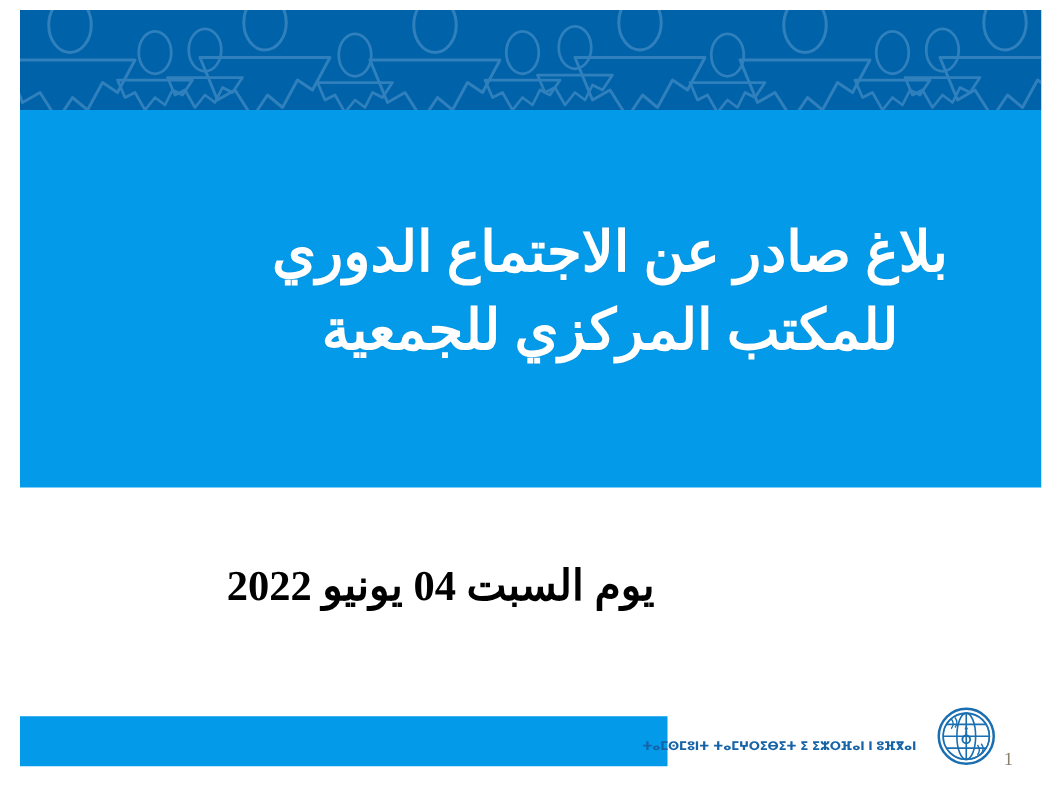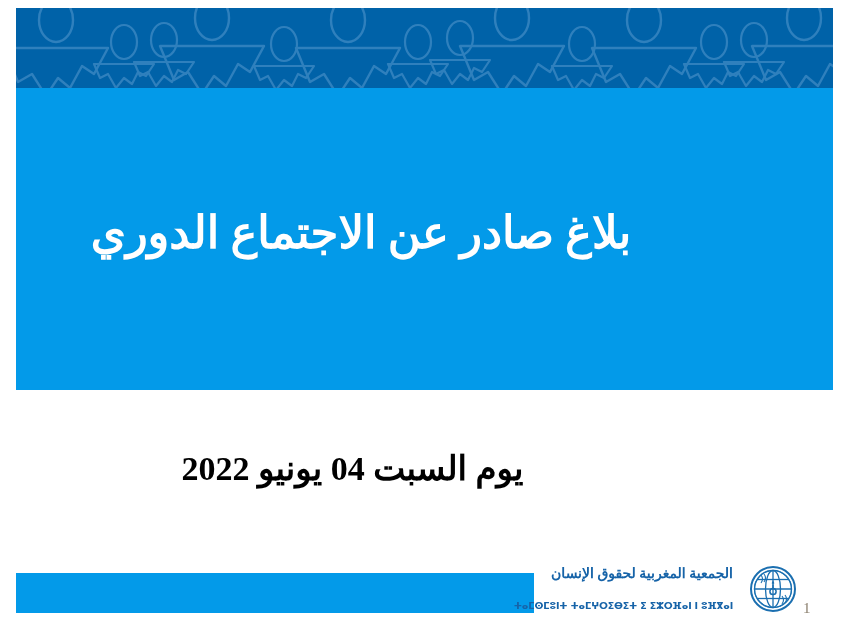--- a/index.html
+++ b/index.html
@@ -44,21 +44,21 @@
   #title-block {
     position: absolute;
     left: 16px;
     top: 88px;
     width: 817px;
     height: 302px;
     background: #039ae9;
     box-sizing: border-box;
     display: flex;
     align-items: center;
-    justify-content: flex-start;
+    justify-content: flex-end;
   }
   #title-text {
     direction: rtl;
     text-align: center;
     color: #ffffff;
     font-family: "Liberation Serif", "DejaVu Serif", serif;
     font-weight: bold;
     font-size: 45px;
     line-height: 1.38;
     width: 690px;
@@ -193,31 +193,31 @@
         <use href="#fig" x="698" y="24"></use>
         <use href="#fig" x="738" y="22"></use>
         <use href="#figbig" x="788" y="12"></use>
       </g>
     </svg>
   </div>
 
   <div id="title-block">
     <div id="title-text">
       <span class="tline">بلاغ صادر عن الاجتماع الدوري</span>
+      <span class="tline">للمكتب المركزي للجمعية</span>
     </div>
   </div>
 
 
   <div id="date-line">يوم السبت  04 يونيو 2022</div>
 
   <div id="footer-bar"></div>
 
   <div id="footer-logo">
     <div id="logo-wordmark">
-      <div id="logo-ar">الجمعية المغربية لحقوق الإنسان</div>
       <div id="logo-tif">ⵜⴰⵎⵙⵎⵓⵏⵜ ⵜⴰⵎⵖⵔⵉⴱⵉⵜ ⵉ ⵉⵣⵔⴼⴰⵏ ⵏ ⵓⴼⴳⴰⵏ</div>
     </div>
     <div id="logo-divider"></div>
     <div id="logo-globe">
       <svg width="48" height="48" viewBox="0 0 48 48" aria-hidden="true">
         <circle cx="24" cy="24" r="22" fill="none" stroke="#1b6fb0" stroke-width="2"></circle>
         <circle cx="24" cy="24" r="18.5" fill="none" stroke="#3d93cc" stroke-width="1.2"></circle>
         <g stroke="#1b6fb0" stroke-width="1.3" fill="none">
           <ellipse cx="24" cy="24" rx="18.5" ry="18.5"></ellipse>
           <path d="M 5.5 24 H 42.5"></path>

